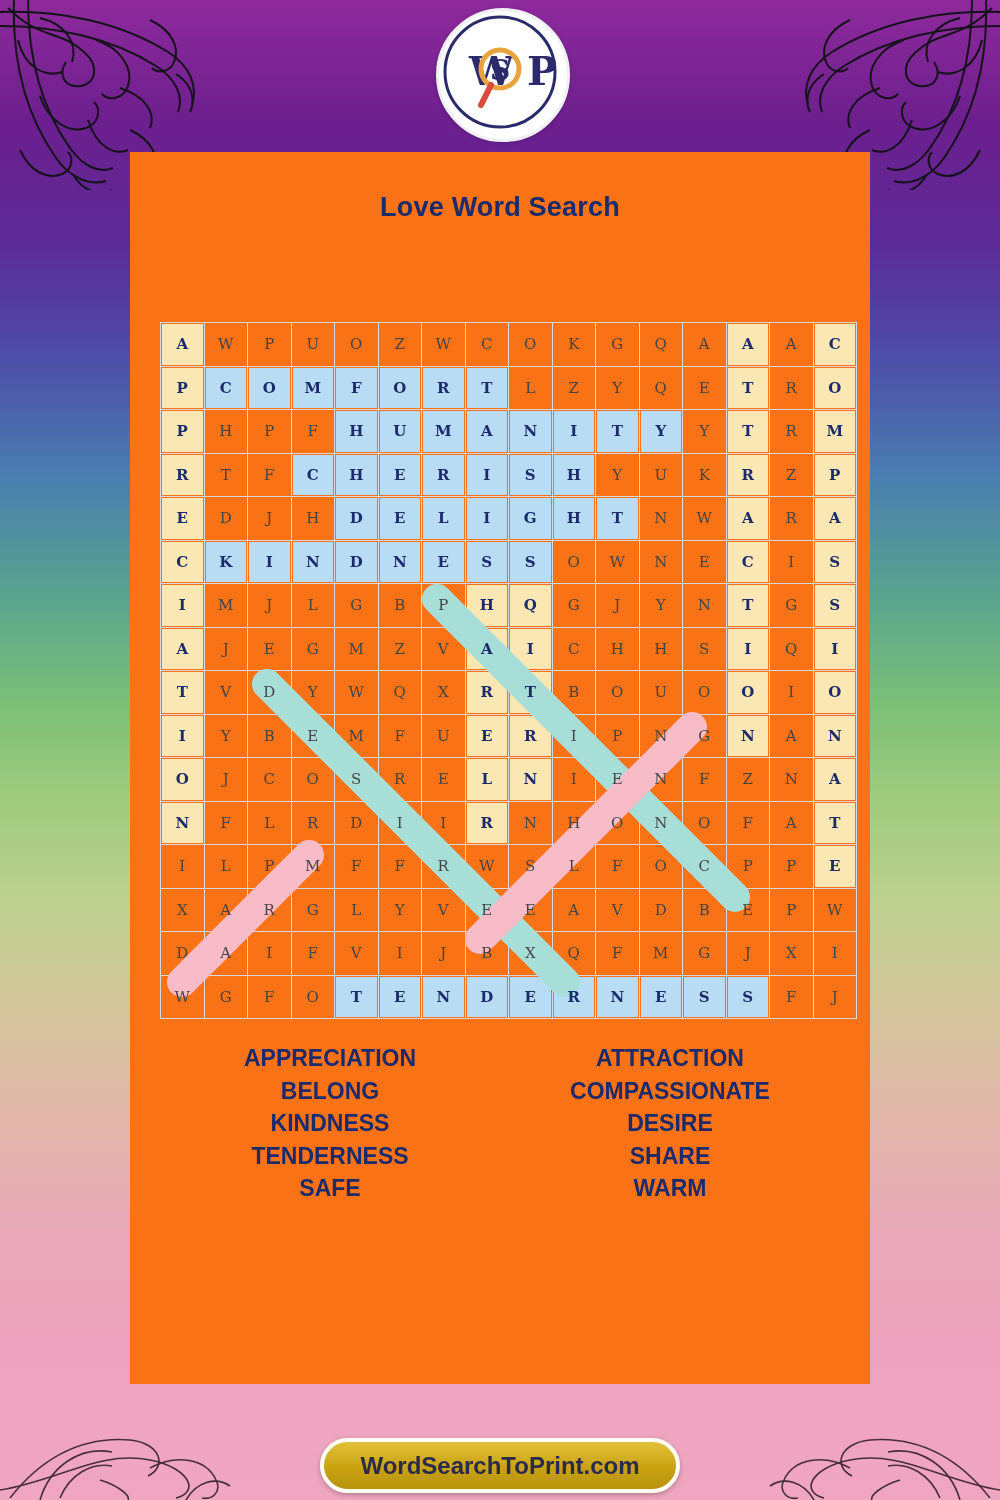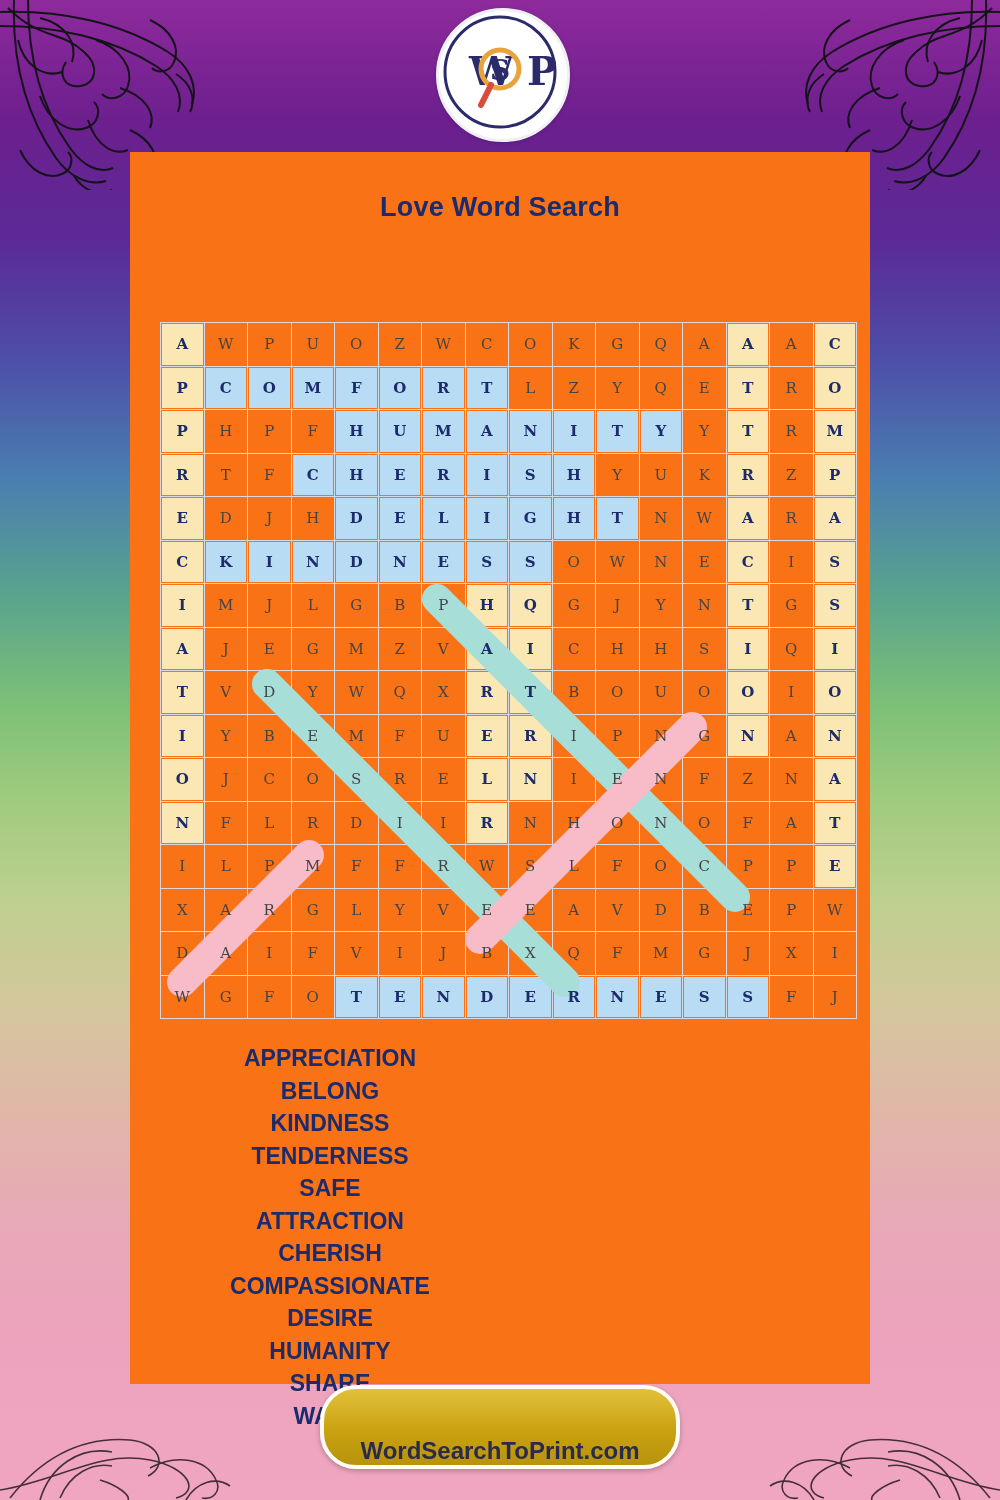--- a/index.html
+++ b/index.html
@@ -137,44 +137,43 @@
   }
 
   
   .words {
     position: absolute;
     left: 40px;
     top: 890px;
     width: 660px;
     display: flex;
     justify-content: space-between;
-    flex-direction: column;
   }
   .col {
     width: 320px;
     text-align: center;
     color: #1b2b6b;
     font-size: 23px;
     font-weight: bold;
     line-height: 32.5px;
   }
 
   
   .pill {
     position: absolute;
     left: 320px;
-    top: 1385px;
+    top: 1438px;
     width: 360px;
-    height: 84px;
+    height: 55px;
     border-radius: 36px;
     background: linear-gradient(180deg,#e1c13a 0%, #c9a211 55%, #b8930c 100%);
     border: 4px solid #fdfdf5;
     box-sizing: border-box;
     display: flex;
-    align-items: flex-end;
+    align-items: center;
     justify-content: center;
     box-shadow: 0 2px 5px rgba(0,0,0,0.25);
     z-index: 6;
   }
   .pill span {
     color: #2a2a4d;
     font-size: 24px;
     font-weight: bold;
   }
 </style>
@@ -571,24 +570,22 @@
   <div class="words">
     <div class="col">
       <div>APPRECIATION</div>
       <div>BELONG</div>
       <div>KINDNESS</div>
       <div>TENDERNESS</div>
       <div>SAFE</div>
     </div>
     <div class="col">
       <div>ATTRACTION</div>
-      <div>CHERISH</div>
       <div>COMPASSIONATE</div>
       <div>DESIRE</div>
-      <div>HUMANITY</div>
       <div>SHARE</div>
       <div>WARM</div>
     </div>
   </div>
 </div>
 
 <div class="pill">
   <span>WordSearchToPrint.com</span>
 </div>
 

